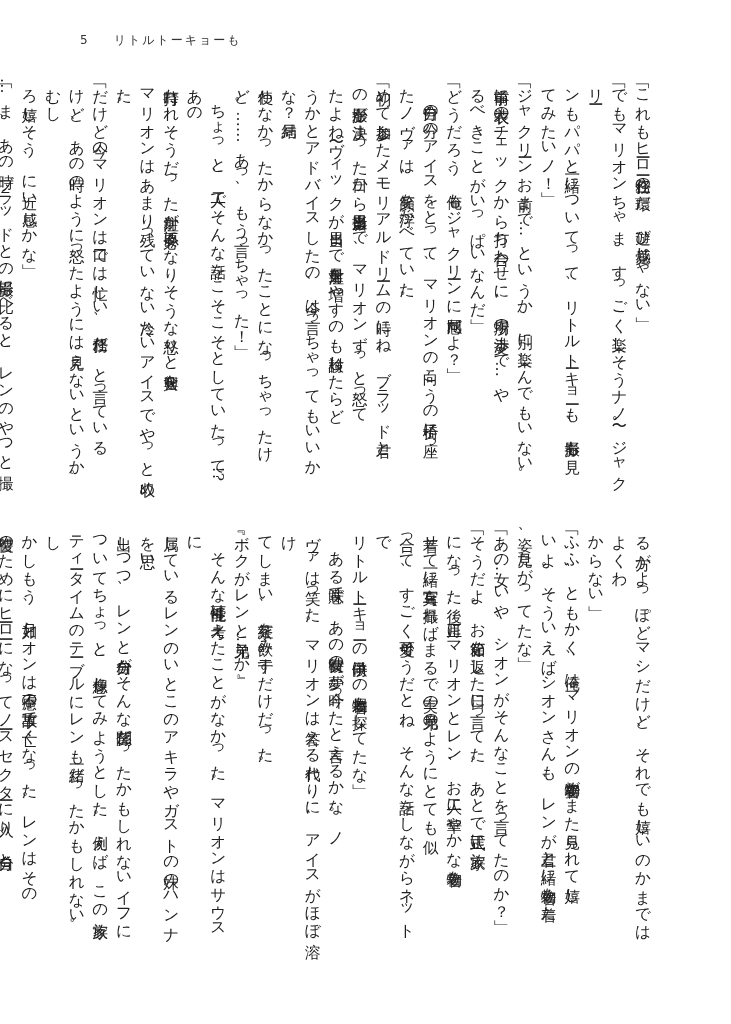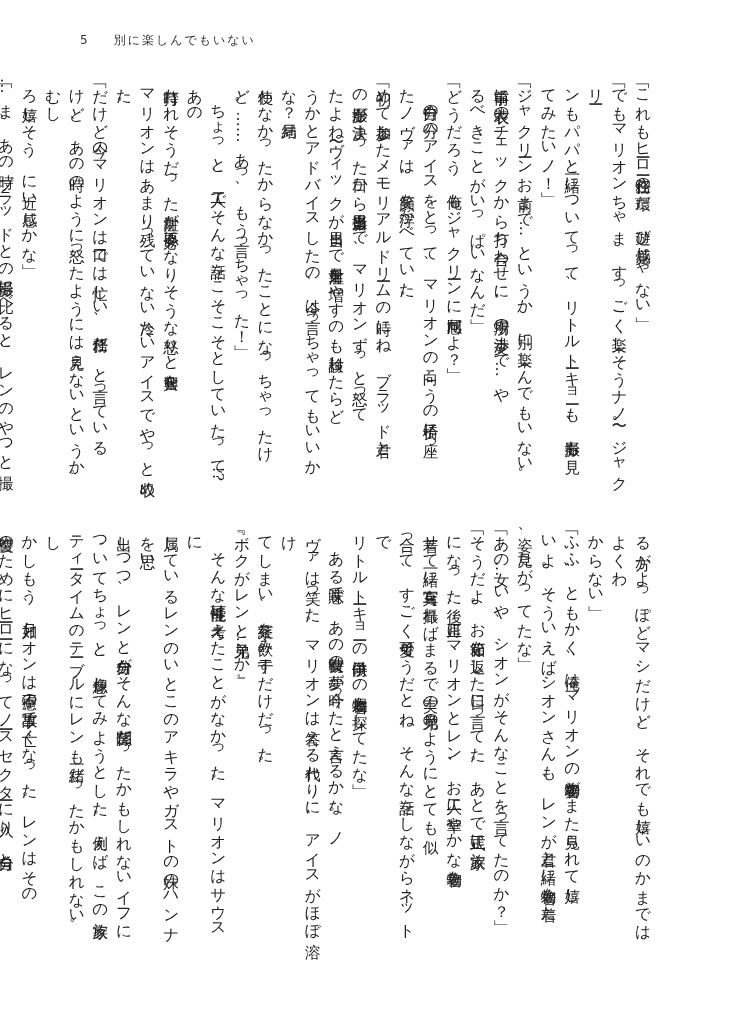--- a/index.html
+++ b/index.html
@@ -35,21 +35,21 @@
     }
     .block-top { top: 78px; height: 420px; }
     .block-bottom { top: 525px; height: 420px; }
     .line { display: block; }
   </style>
 </head>
 <body>
 
 <div class="header">
   <span class="page-number">5</span>
-  <span class="running-title">別に楽しんでもいない</span>
+  <span class="running-title">リトルトーキョーも</span>
 </div>
 
 <div class="block block-top">
   <span class="line">「これもヒーロー任務の一環だ。遊び感覚じゃない」</span>
   <span class="line">「でもマリオンちゃま、すっごく楽しそうナノ〜。ジャクリー</span>
   <span class="line">ンもパパと一緒についてって、リトルトーキョーも、撮影も見</span>
   <span class="line">てみたいノ！」</span>
   <span class="line">「ジャクリーンお前まで…というか、別に楽しんでもいない。</span>
   <span class="line">事前に衣装のチェックから打ち合わせに、場所の交渉まで…や</span>
   <span class="line">るべきことがいっぱいなんだ」</span>

